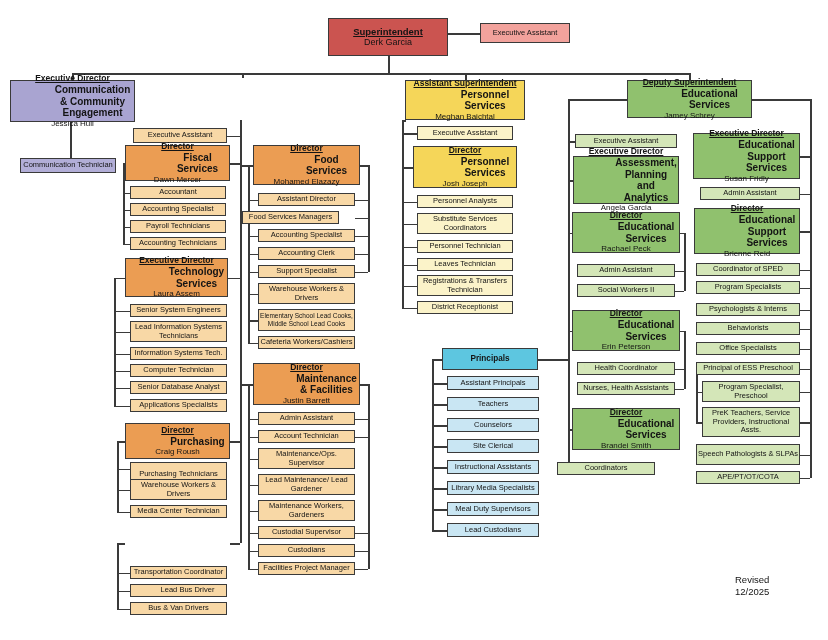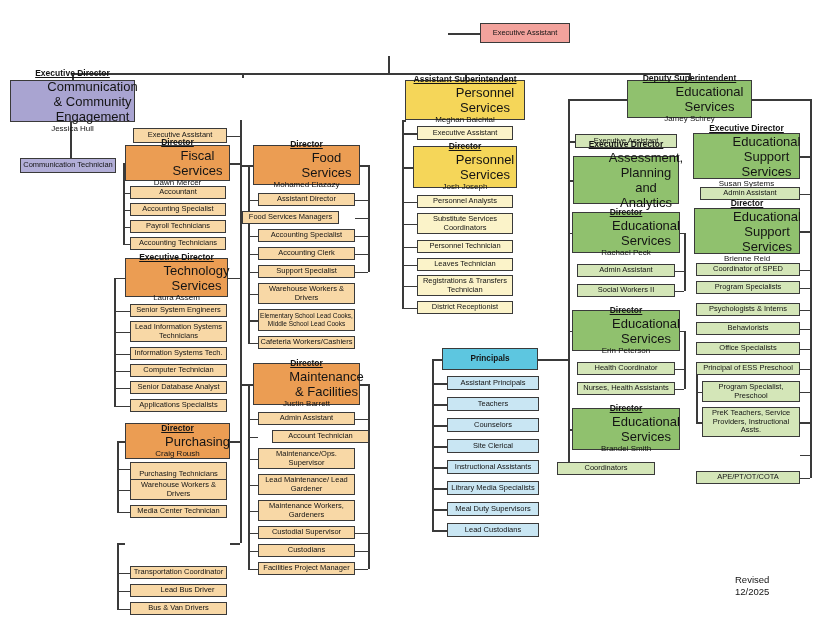--- a/index.html
+++ b/index.html
@@ -2,40 +2,44 @@
 <html><head>
 <meta charset="utf-8">
 <style>
   html,body{margin:0;padding:0;background:#ffffff;}
   .canvas{position:relative;width:828px;height:640px;background:#ffffff;
           font-family:"Liberation Sans",sans-serif;overflow:hidden;}
   .node{position:absolute;box-sizing:border-box;border:1.6px solid #3a3a3a;
         display:flex;flex-direction:column;align-items:center;justify-content:center;
         text-align:center;color:#141414;line-height:1.16;padding:1px;z-index:2;}
   .node .t{font-weight:bold;text-decoration:underline;font-size:8.5px;}
-  .node .s{font-weight:normal;font-size:13px;padding-left:40px;}
+  .node .s{font-weight:bold;font-size:10px;padding-left:40px;}
   .node .n{font-size:8px;}
   .node .lab{font-size:7.5px;}
   .one{white-space:nowrap;}
   .lg .t{font-size:9.5px;}
   .lg .n{font-size:9px;}
   .bold .lab{font-weight:bold;font-size:8.2px;}
   .sm .lab{font-size:6.5px;}
   .ln{position:absolute;background:#3a3a3a;z-index:1;}
   .footer{position:absolute;left:735px;top:574px;font-size:9.5px;color:#141414;
           line-height:1.3;z-index:2;}
 </style>
 </head>
 <body>
 
 <div class="canvas" id="canvas">
   <div class="footer">
     <div>Revised</div>
     <div>12/2025</div>
   </div>
+<div class="node lg" style="left: 328px; top: 18px; width: 120px; height: 38px; background: rgb(203, 84, 80);">
+      <span class="t">Superintendent</span>
+      <span class="n">Derk Garcia</span>
+    </div>
     <div class="node" style="left: 480px; top: 23px; width: 90px; height: 20px; background: rgb(242, 162, 156);">
       <span class="lab">Executive Assistant</span>
     </div>
     <div class="node" style="left: 10px; top: 80px; width: 125px; height: 42px; background: rgb(169, 164, 209);">
       <span class="t">Executive Director</span>
       <span class="s">Communication &amp; Community Engagement</span>
       <span class="n">Jessica Hull</span>
     </div>
     <div class="node" style="left: 20px; top: 158px; width: 96px; height: 15px; background: rgb(178, 174, 215);">
       <span class="lab one">Communication Technician</span>
@@ -136,21 +140,21 @@
       <span class="lab one">Cafeteria Workers/Cashiers</span>
     </div>
     <div class="node" style="left: 253px; top: 363px; width: 107px; height: 42px; background: rgb(235, 157, 83);">
       <span class="t">Director</span>
       <span class="s">Maintenance &amp; Facilities</span>
       <span class="n">Justin Barrett</span>
     </div>
     <div class="node" style="left: 258px; top: 412px; width: 97px; height: 13px; background: rgb(248, 216, 166);">
       <span class="lab one">Admin Assistant</span>
     </div>
-    <div class="node" style="left: 272px; top: 430px; width: 97px; height: 13px; background: rgb(248, 216, 166);">
+    <div class="node" style="left: 258px; top: 430px; width: 97px; height: 13px; background: rgb(248, 216, 166);">
       <span class="lab one">Account Technician</span>
     </div>
     <div class="node" style="left: 258px; top: 448px; width: 97px; height: 21px; background: rgb(248, 216, 166);">
       <span class="lab">Maintenance/Ops. Supervisor</span>
     </div>
     <div class="node" style="left: 258px; top: 474px; width: 97px; height: 21px; background: rgb(248, 216, 166);">
       <span class="lab">Lead Maintenance/ Lead Gardener</span>
     </div>
     <div class="node" style="left: 258px; top: 500px; width: 97px; height: 21px; background: rgb(248, 216, 166);">
       <span class="lab">Maintenance Workers, Gardeners</span>
@@ -261,21 +265,21 @@
       <span class="t">Director</span>
       <span class="s">Educational Services</span>
       <span class="n">Brandei Smith</span>
     </div>
     <div class="node" style="left: 557px; top: 462px; width: 98px; height: 13px; background: rgb(212, 230, 184);">
       <span class="lab one">Coordinators</span>
     </div>
     <div class="node" style="left: 693px; top: 133px; width: 107px; height: 46px; background: rgb(144, 193, 110);">
       <span class="t">Executive Director</span>
       <span class="s">Educational Support Services</span>
-      <span class="n">Susan Systems</span>
+      <span class="n">Susan Fridly</span>
     </div>
     <div class="node" style="left: 700px; top: 187px; width: 100px; height: 13px; background: rgb(212, 230, 184);">
       <span class="lab one">Admin Assistant</span>
     </div>
     <div class="node" style="left: 694px; top: 208px; width: 106px; height: 46px; background: rgb(144, 193, 110);">
       <span class="t">Director</span>
       <span class="s">Educational Support Services</span>
       <span class="n">Brienne Reid</span>
     </div>
     <div class="node" style="left: 696px; top: 263px; width: 104px; height: 13px; background: rgb(212, 230, 184);">
@@ -294,20 +298,23 @@
       <span class="lab one">Office Specialists</span>
     </div>
     <div class="node" style="left: 696px; top: 362px; width: 104px; height: 13px; background: rgb(212, 230, 184);">
       <span class="lab one">Principal of ESS Preschool</span>
     </div>
     <div class="node" style="left: 702px; top: 381px; width: 98px; height: 21px; background: rgb(212, 230, 184);">
       <span class="lab">Program Specialist, Preschool</span>
     </div>
     <div class="node" style="left: 702px; top: 407px; width: 98px; height: 30px; background: rgb(212, 230, 184);">
       <span class="lab">PreK Teachers, Service Providers, Instructional Assts.</span>
+    </div>
+    <div class="node" style="left: 696px; top: 444px; width: 104px; height: 21px; background: rgb(212, 230, 184);">
+      <span class="lab">Speech Pathologists &amp; SLPAs</span>
     </div>
     <div class="node" style="left: 696px; top: 471px; width: 104px; height: 13px; background: rgb(212, 230, 184);">
       <span class="lab one">APE/PT/OT/COTA</span>
     </div>
     <div class="ln" style="background: rgb(58, 58, 58); left: 388px; top: 56px; width: 1.5px; height: 17px;"></div>
     <div class="ln" style="background: rgb(58, 58, 58); left: 72px; top: 73px; width: 617px; height: 1.5px;"></div>
     <div class="ln" style="background: rgb(58, 58, 58); left: 72px; top: 73px; width: 1.5px; height: 7px;"></div>
     <div class="ln" style="background: rgb(58, 58, 58); left: 242px; top: 73px; width: 1.5px; height: 5px;"></div>
     <div class="ln" style="background: rgb(58, 58, 58); left: 465px; top: 73px; width: 1.5px; height: 7px;"></div>
     <div class="ln" style="background: rgb(58, 58, 58); left: 689px; top: 73px; width: 1.5px; height: 7px;"></div>

